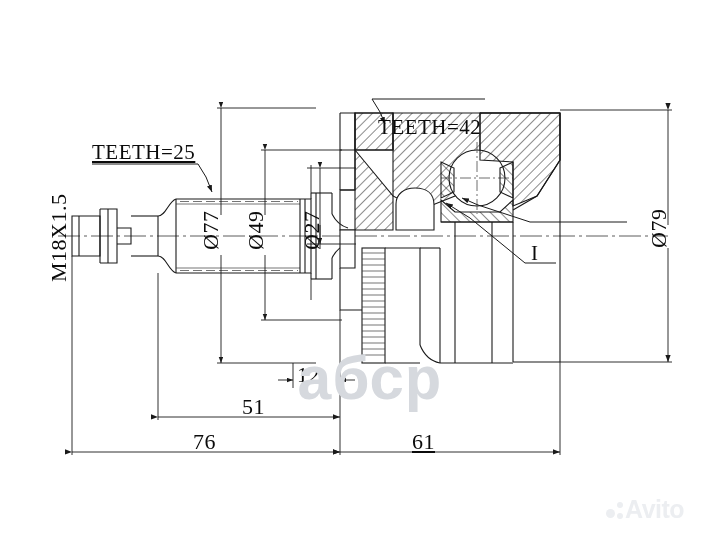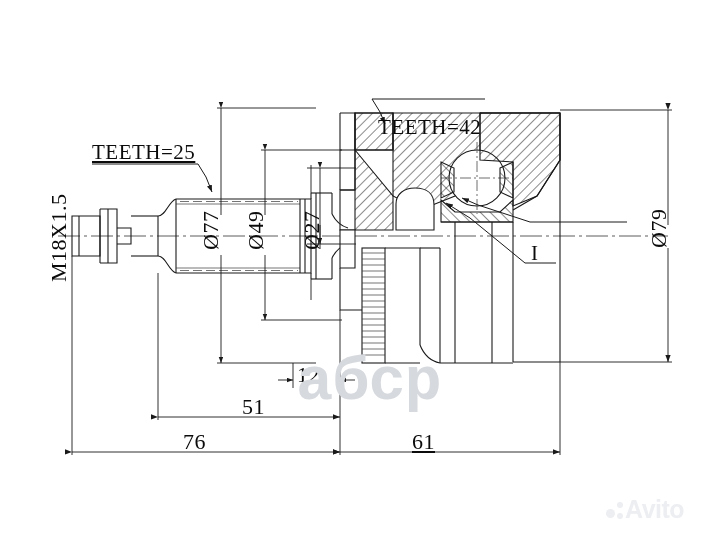--- a/index.html
+++ b/index.html
@@ -282,21 +282,21 @@
   <div class="lbl dia vert" style="left:245px;top:250px;">Ø49</div>
 
   <div class="lbl dia vert" style="left:301px;top:250px;">Ø27</div>
 
   <div class="lbl dia vert" style="left:648px;top:248px;">Ø79</div>
 
   <div class="lbl dim" style="left:297px;top:364px;">12</div>
 
   <div class="lbl dim" style="left:234px;top:396px;margin-left:8px;">51</div>
 
-  <div class="lbl dim" style="left:183px;top:431px;text-align:right;">76</div>
+  <div class="lbl dim" style="left:193px;top:431px;text-align:right;">76</div>
 
   <div class="lbl dim" style="left:412px;top:431px;text-decoration:underline;">61</div>
 
   <div class="wm-abcp">абср</div>
 
   <div class="wm-dots">
     <i style="left:0px;top:10px;width:9px;height:9px;"></i>
     <i style="left:11px;top:3px;width:6px;height:6px;"></i>
     <i style="left:11px;top:14px;width:6px;height:6px;"></i>
   </div>

